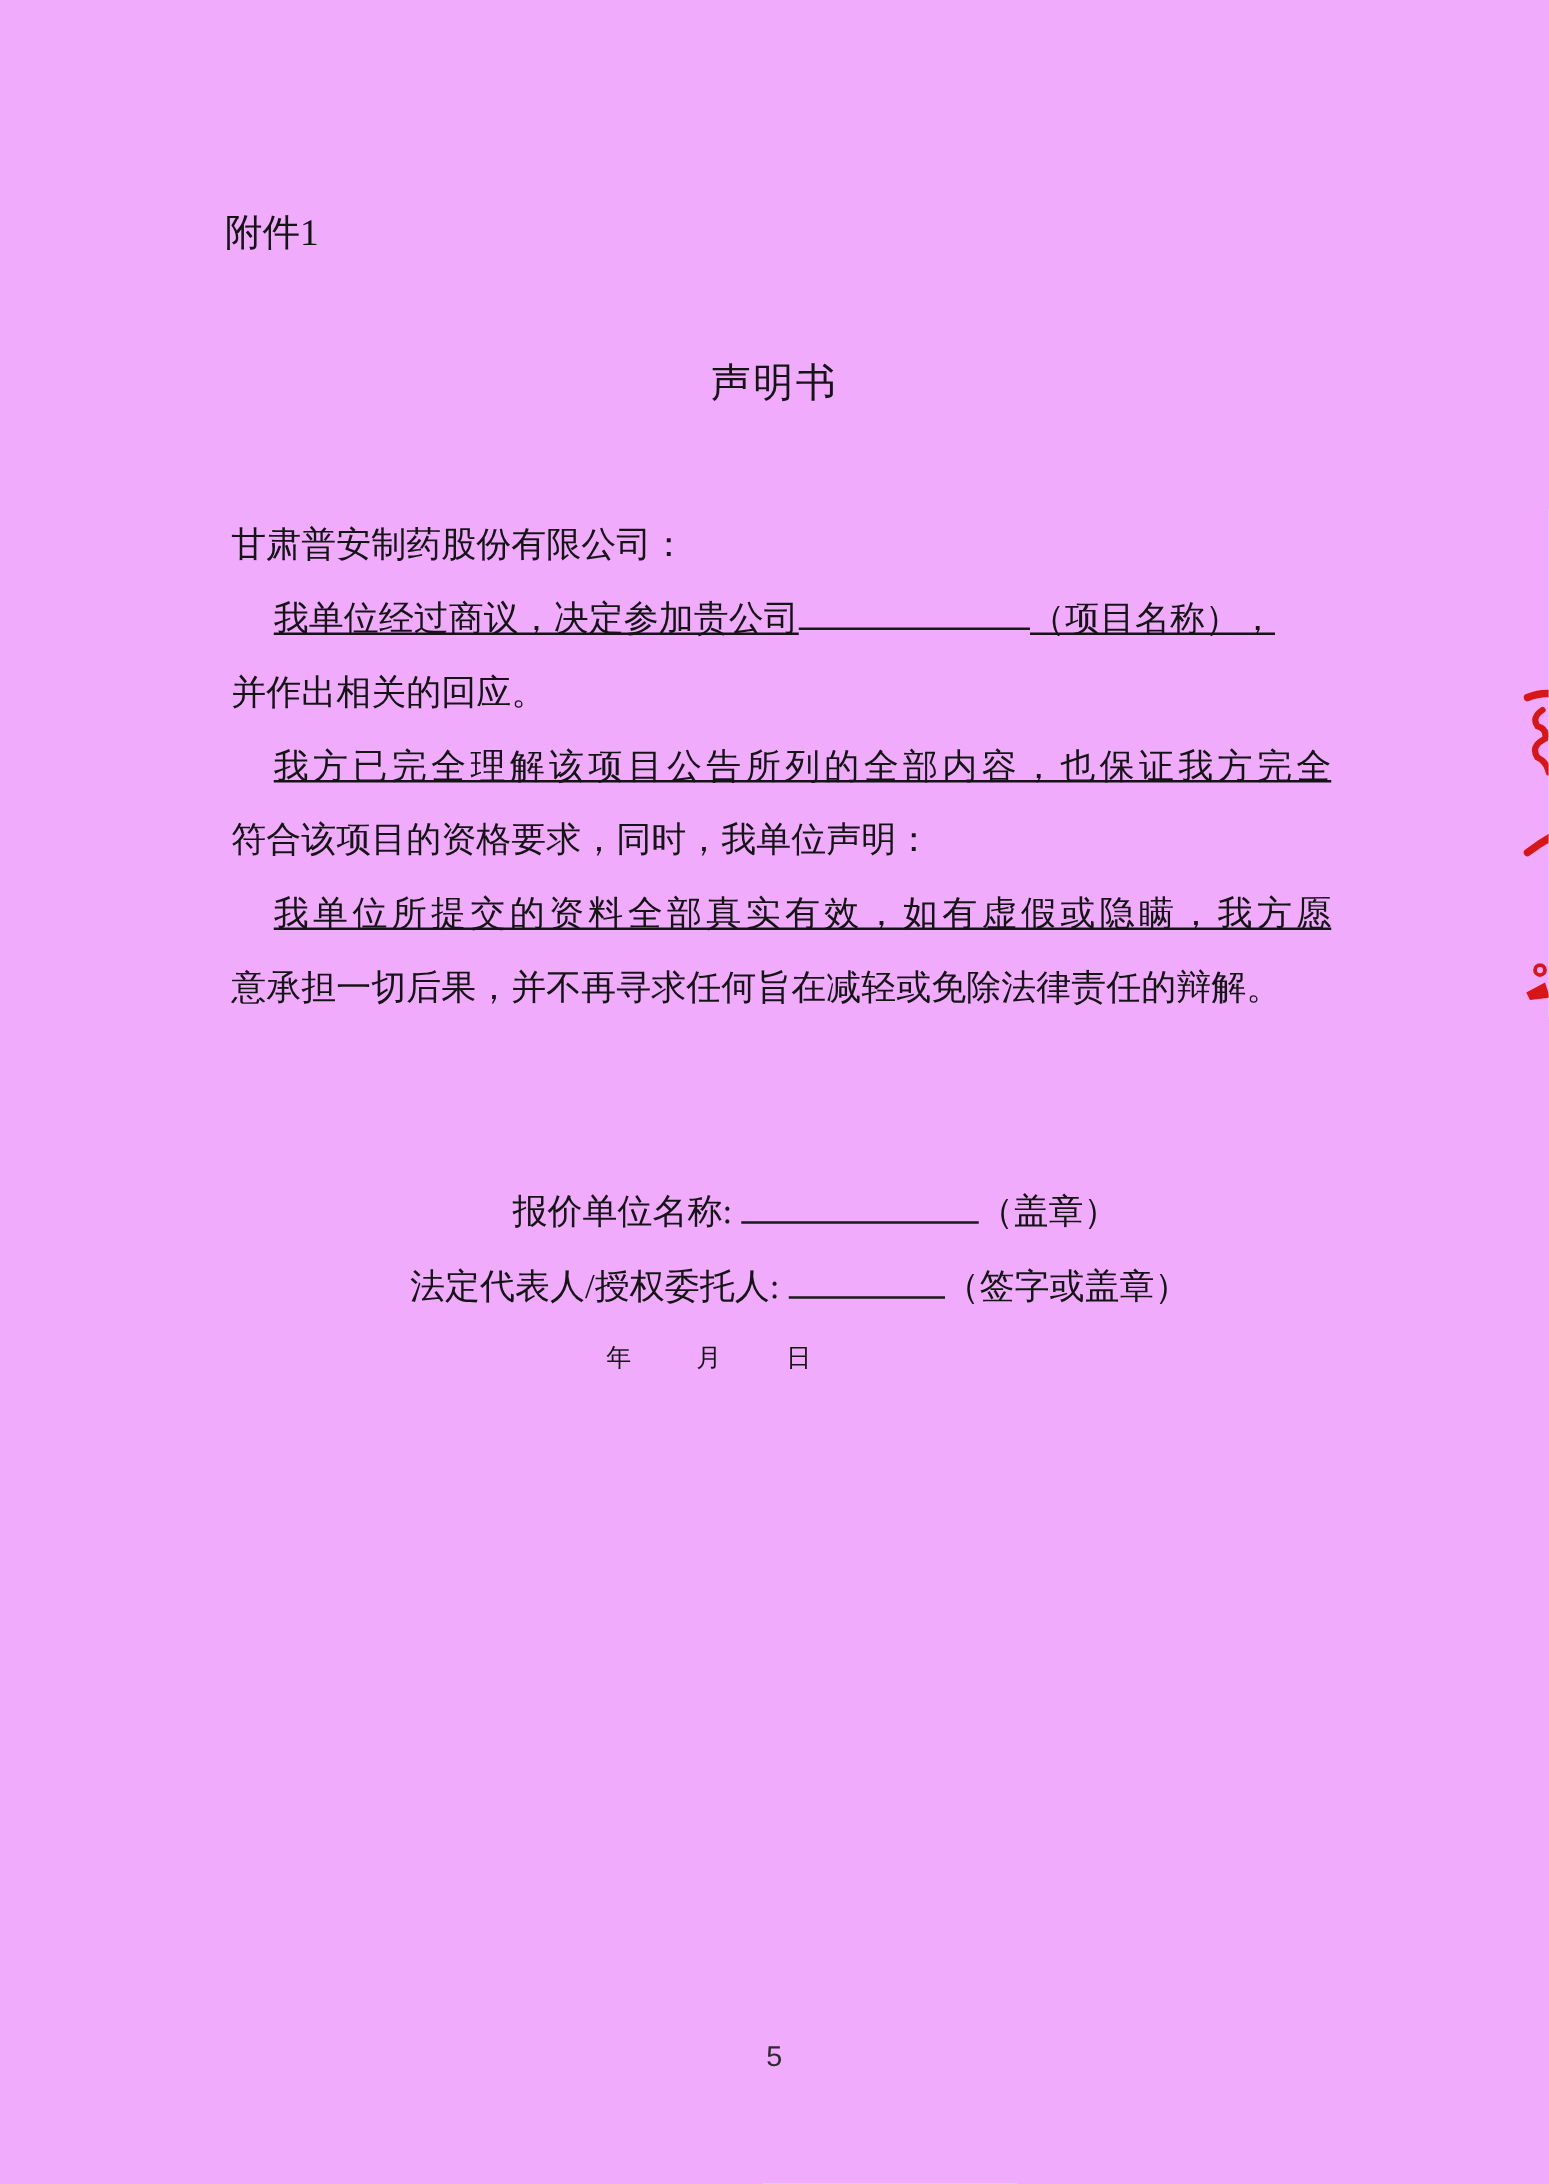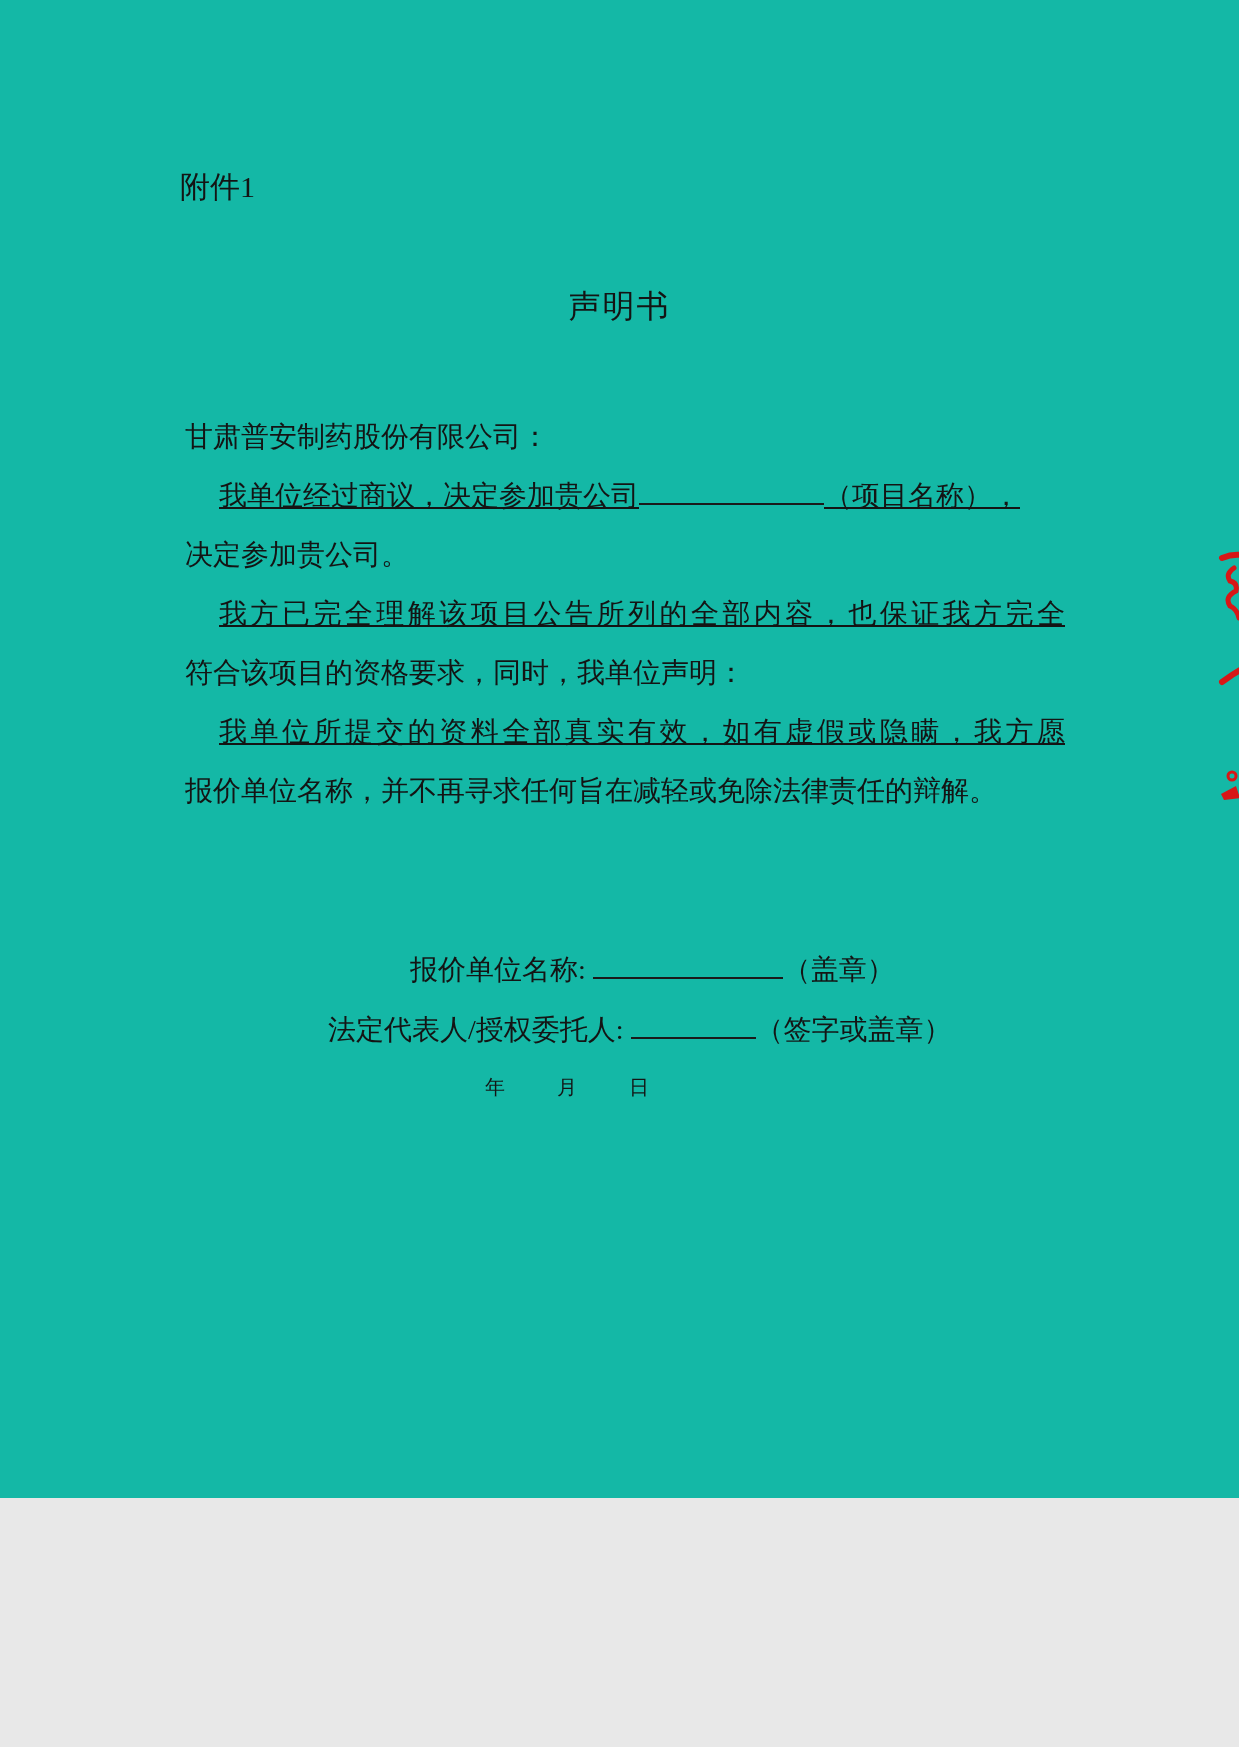--- a/index.html
+++ b/index.html
@@ -1,19 +1,19 @@
 <!DOCTYPE html>
 <html><head>
 <meta charset="utf-8">
 <style>
   html,body{margin:0;padding:0;background:#e8e8e8;}
   .page{
     position:relative;
-    width:1239px;height:1498px;
-    background:#14b8a6;
+    width:1239px;height:1747px;
+    background:#f0abfc;
     overflow:hidden;
     font-family:"Liberation Serif","DejaVu Serif",serif;
     color:#141414;
   }
   .attachment{
     position:absolute;left:180px;top:170px;
     font-size:30px;line-height:34px;
   }
   .title{
     position:absolute;left:0;top:280px;width:100%;
@@ -66,29 +66,29 @@
 
   <div class="title">声明书</div>
 
   <div class="body-block">
     <div class="bline">甘肃普安制药股份有限公司：</div>
 
     <div class="bline indent">
       <span>我单位经过商议，决定参加贵公司</span><span class="blank w-project"></span><span>（项目名称），</span>
     </div>
 
-    <div class="bline">决定参加贵公司。</div>
+    <div class="bline">并作出相关的回应。</div>
 
     <div class="bline indent fill">我方已完全理解该项目公告所列的全部内容，也保证我方完全</div>
 
     <div class="bline">符合该项目的资格要求，同时，我单位声明：</div>
 
     <div class="bline indent fill">我单位所提交的资料全部真实有效，如有虚假或隐瞒，我方愿</div>
 
-    <div class="bline">报价单位名称，并不再寻求任何旨在减轻或免除法律责任的辩解。</div>
+    <div class="bline">意承担一切后果，并不再寻求任何旨在减轻或免除法律责任的辩解。</div>
   </div>
 
   <div class="sigline sig-rep">
     <span>法定代表人/授权委托人:</span>
     <span class="blank w-rep"></span><span>（签字或盖章）</span>
   </div>
 
   <div class="sigline sig-company">
     <span>报价单位名称:</span>
     <span class="blank w-company"></span><span>（盖章）</span>

